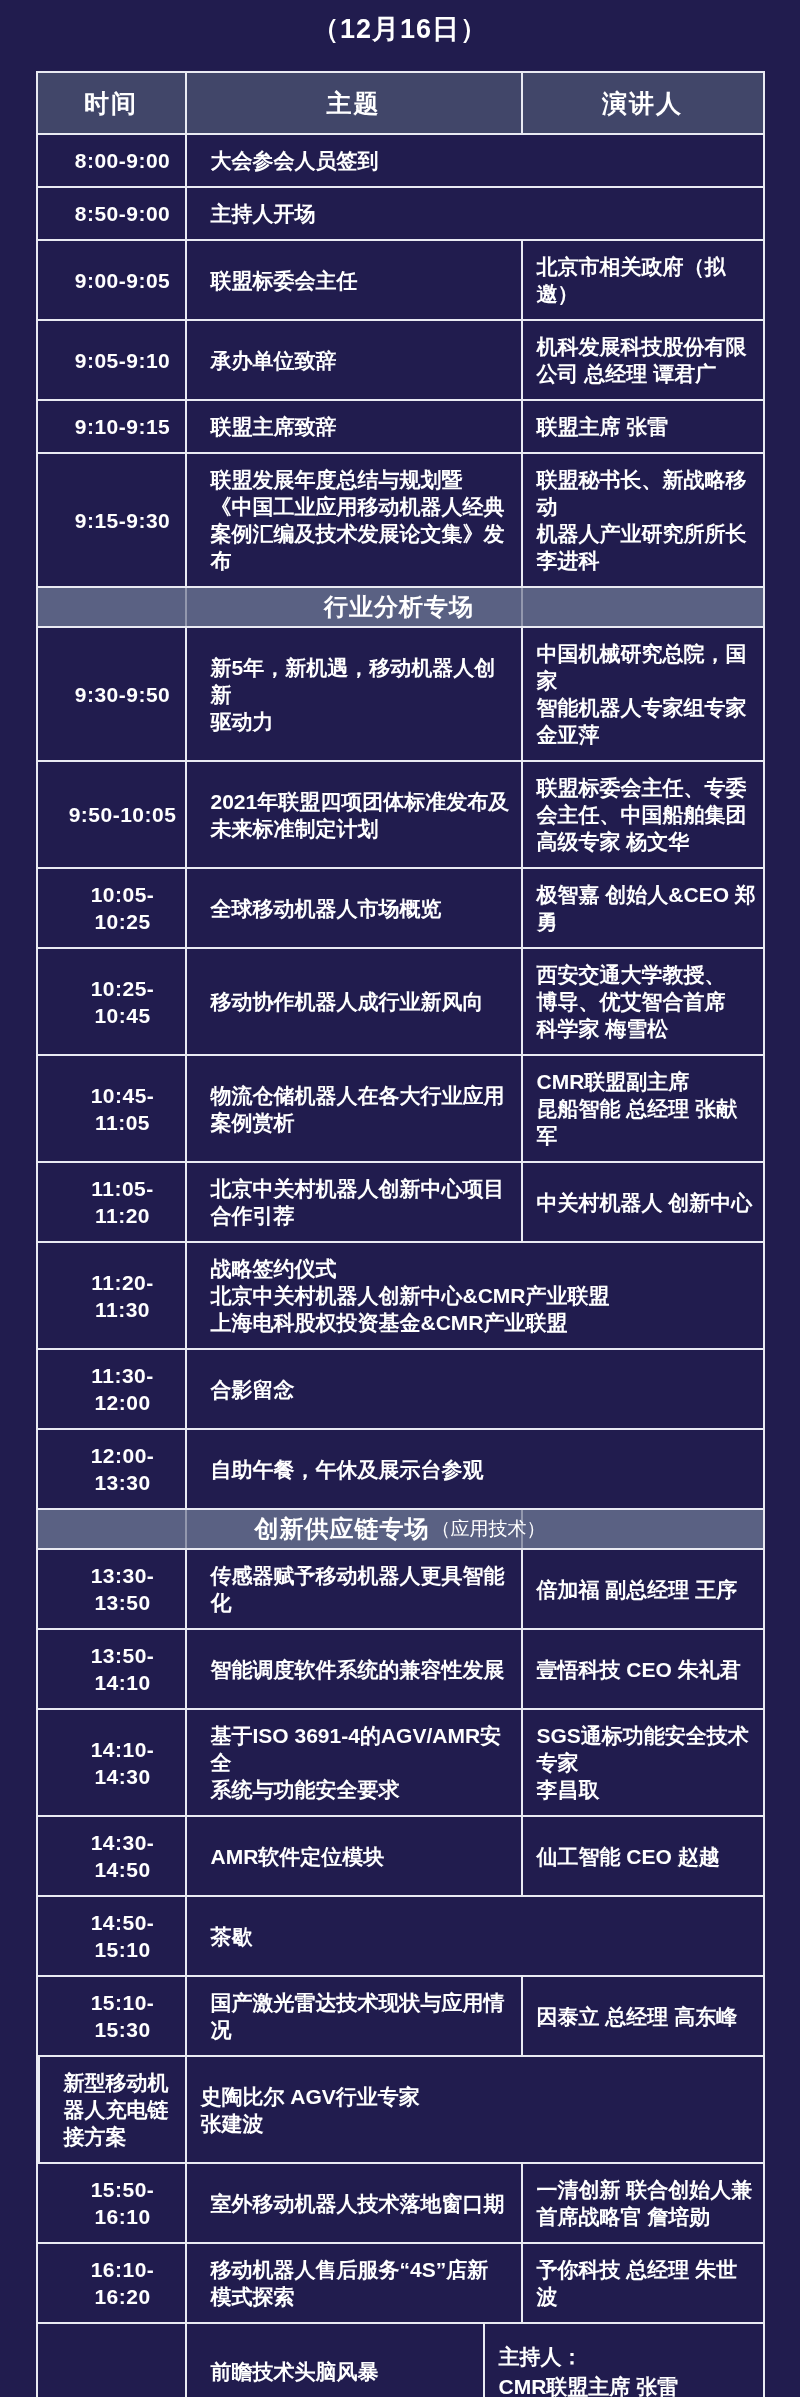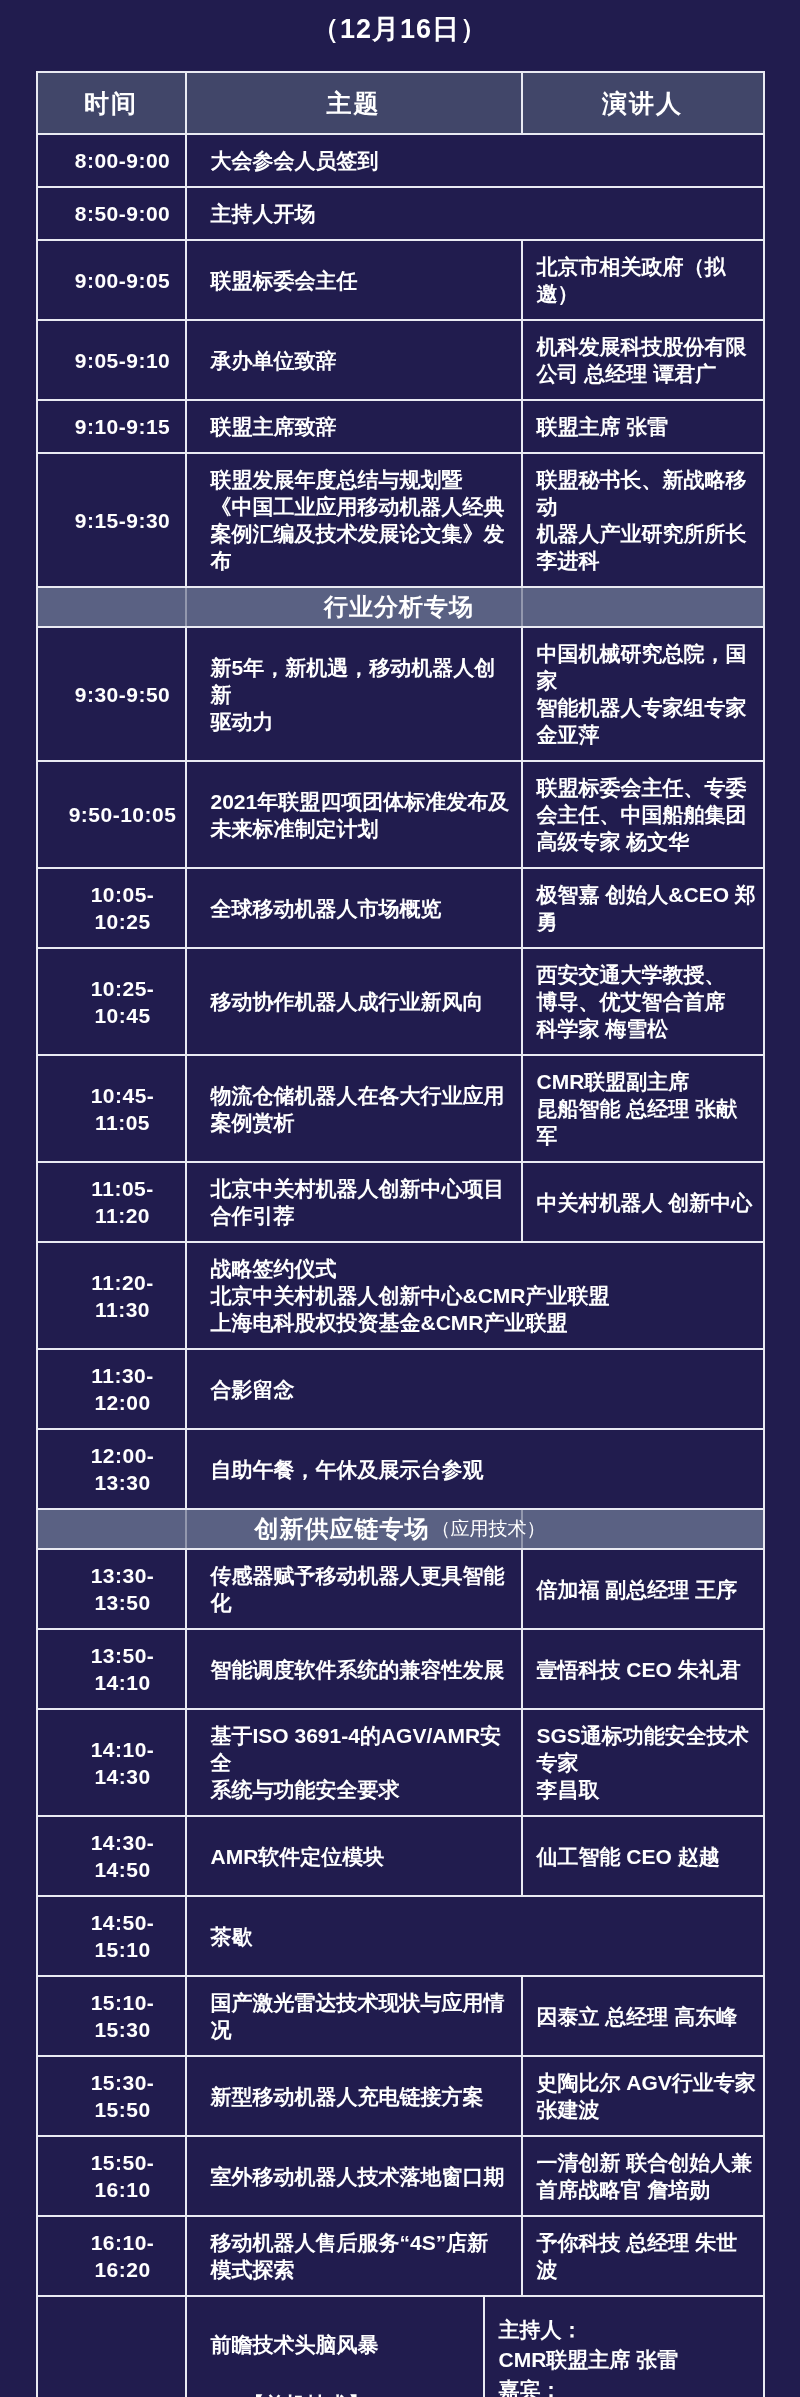--- a/index.html
+++ b/index.html
@@ -222,21 +222,20 @@
         <div class="row merged">
           <div class="cell time-cell">14:50-15:10</div>
           <div class="cell topic-cell">茶歇</div>
         </div>
         <div class="row normal">
           <div class="cell time-cell">15:10-15:30</div>
           <div class="cell topic-cell">国产激光雷达技术现状与应用情况</div>
           <div class="cell speaker-cell">因泰立 总经理 高东峰</div>
         </div>
         <div class="row normal">
-          <div class="cell time-cell">15:30-15:50</div>
           <div class="cell topic-cell">新型移动机器人充电链接方案</div>
           <div class="cell speaker-cell">史陶比尔 AGV行业专家
 张建波</div>
         </div>
         <div class="row normal">
           <div class="cell time-cell">15:50-16:10</div>
           <div class="cell topic-cell">室外移动机器人技术落地窗口期</div>
           <div class="cell speaker-cell">一清创新 联合创始人兼
 首席战略官 詹培勋</div>
         </div>

